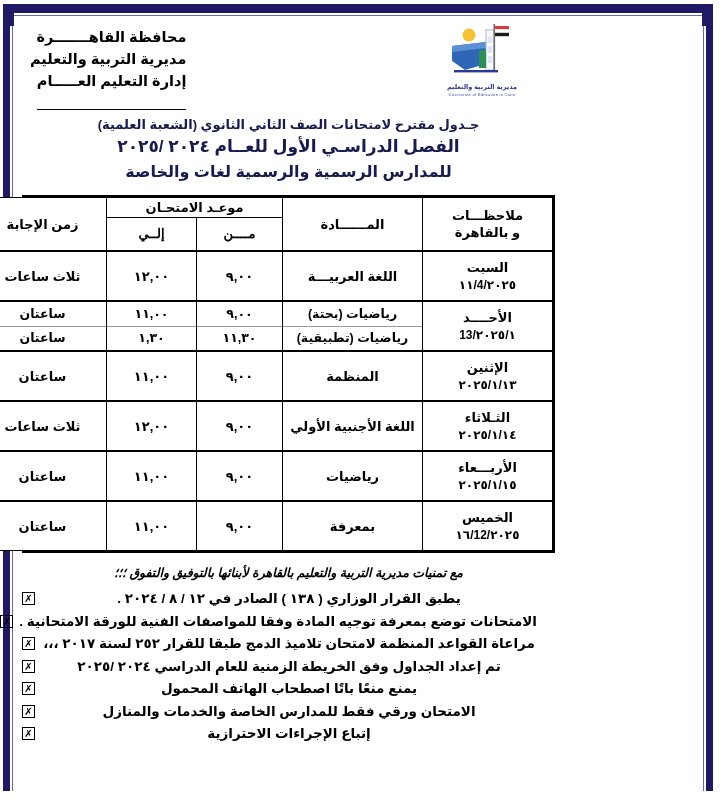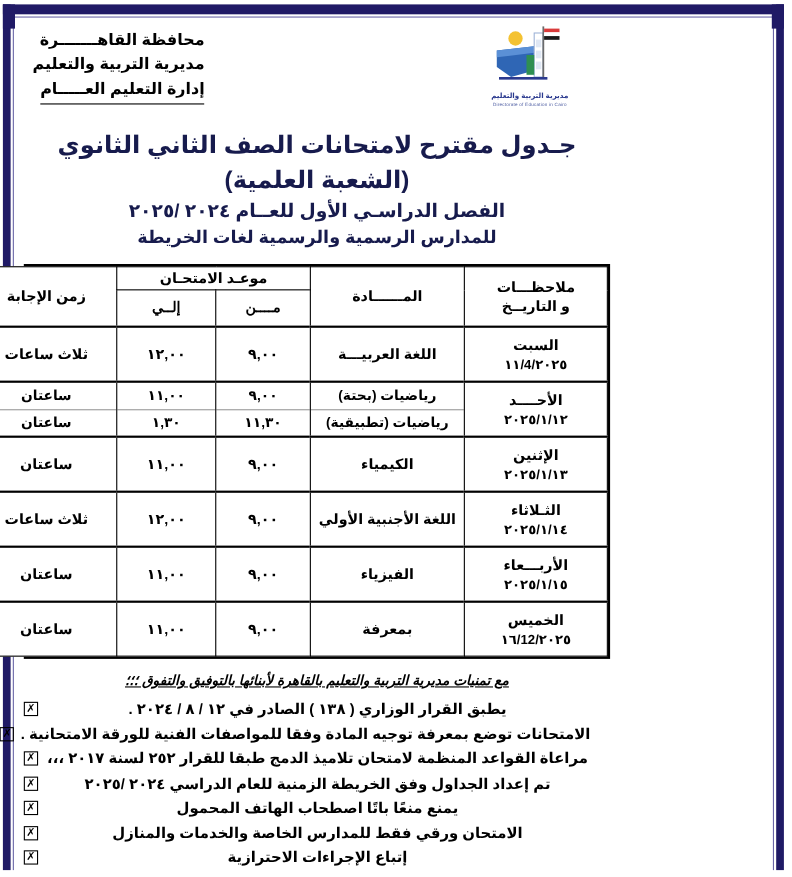--- a/index.html
+++ b/index.html
@@ -75,21 +75,21 @@
     padding-top: 10px;
     padding-left: 8px;
     letter-spacing: 0;
   }
   .org-lines div {
     white-space: nowrap;
   }
   .org-lines .underlined {
     border-bottom: 1.6px solid #000;
     display: inline-block;
-    padding-bottom: 2px;
+    padding-bottom: 17px;
   }
 
   
   .logo-block {
     width: 118px;
     text-align: center;
     padding-top: 4px;
     margin-right: 14px;
   }
   .logo-emblem {
@@ -113,21 +113,21 @@
   }
 
   
   .title-block {
     text-align: center;
     color: #171b4d;
     font-weight: bold;
     margin-top: 4px;
     line-height: 1.46;
   }
-  .title-block .t1 { font-size: 22px; }
+  .title-block .t1 { font-size: 13px; }
   .title-block .t2 { font-size: 17px; }
   .title-block .t3 { font-size: 16px; }
 
   
   .tbl-wrap {
     margin-top: 12px;
     border: 2.5px solid #000;
     box-shadow: 0 0 0 1px #000 inset;
   }
   table.sched {
@@ -182,21 +182,20 @@
   tr.r-main > td { border-top-width: 2.2px; }
 
   
   .wish {
     text-align: center;
     font-style: italic;
     font-weight: bold;
     font-size: 12.5px;
     margin-top: 12px;
     color: #000;
-    text-decoration: underline;
   }
   .notes {
     margin-top: 9px;
     padding: 0 18px 0 0;
   }
   .note-row {
     display: flex;
     justify-content: flex-start;
     align-items: flex-start;
     font-size: 13.5px;
@@ -268,38 +267,38 @@
       <div>محافظة القاهـــــــرة</div>
       <div>مديرية التربية والتعليم</div>
       <div><span class="underlined">إدارة التعليم العـــــام</span></div>
     </div>
 
   </div>
 
   <div class="title-block">
     <div class="t1">جـدول مقترح لامتحانات الصف الثاني الثانوي (الشعبة العلمية)</div>
     <div class="t2">الفصل الدراسـي الأول للعــام ٢٠٢٤ /٢٠٢٥</div>
-    <div class="t3">للمدارس الرسمية والرسمية لغات الخريطة</div>
+    <div class="t3">للمدارس الرسمية والرسمية لغات والخاصة</div>
   </div>
 
   <div class="tbl-wrap">
     <table class="sched">
       <colgroup>
         <col class="c-day">
           <col class="c-subj">
           <col class="c-from">
           <col class="c-to">
           <col class="c-dur">
           <col class="c-notes">
       </colgroup>
       <thead>
         <tr>
           <th class="h-tall th-day" rowspan="2">
             <div>ملاحظـــات</div>
-            <div>و التاريــخ</div>
+            <div>و بالقاهرة</div>
           </th>
           <th class="h-tall" rowspan="2">المــــــادة</th>
           <th colspan="2">موعـد الامتحـان</th>
           <th class="h-tall" rowspan="2">زمن الإجابة</th>
           <th class="h-tall" rowspan="2">ملاحظـــات</th>
         </tr>
         <tr>
           <th class="h-sub">مــــن</th>
           <th class="h-sub">إلــي</th>
         </tr>
@@ -314,21 +313,21 @@
           <td>اللغة العربيـــة</td>
           <td>٩,٠٠</td>
           <td>١٢,٠٠</td>
           <td>ثلاث ساعات</td>
           <td></td>
         </tr>
 
         <tr class="r-main">
           <td class="td-day">
             <div>الأحــــد</div>
-            <div class="dnum">٢٠٢٥/١/١٢</div>
+            <div class="dnum">٢٠٢٥/١/13</div>
           </td>
           <td class="split-cell">
             <div class="sub top">رياضيات (بحتة)</div>
             <div class="sub">رياضيات (تطبيقية)</div>
           </td>
           <td class="split-cell">
             <div class="sub top">٩,٠٠</div>
             <div class="sub">١١,٣٠</div>
           </td>
           <td class="split-cell">
@@ -340,21 +339,21 @@
             <div class="sub">ساعتان</div>
           </td>
           <td></td>
         </tr>
 
         <tr class="r-main">
           <td class="td-day">
             <div>الإثنين</div>
             <div class="dnum">٢٠٢٥/١/١٣</div>
           </td>
-          <td>الكيمياء</td>
+          <td>المنظمة</td>
           <td>٩,٠٠</td>
           <td>١١,٠٠</td>
           <td>ساعتان</td>
           <td></td>
         </tr>
 
         <tr class="r-main">
           <td class="td-day">
             <div>الثـلاثاء</div>
             <div class="dnum">٢٠٢٥/١/١٤</div>
@@ -364,21 +363,21 @@
           <td>١٢,٠٠</td>
           <td>ثلاث ساعات</td>
           <td></td>
         </tr>
 
         <tr class="r-main">
           <td class="td-day">
             <div>الأربـــعاء</div>
             <div class="dnum">٢٠٢٥/١/١٥</div>
           </td>
-          <td>الفيزياء</td>
+          <td>رياضيات</td>
           <td>٩,٠٠</td>
           <td>١١,٠٠</td>
           <td>ساعتان</td>
           <td></td>
         </tr>
 
         <tr class="r-main">
           <td class="td-day">
             <div>الخميس</div>
             <div class="dnum">٢٠٢٥/12/١٦</div>

